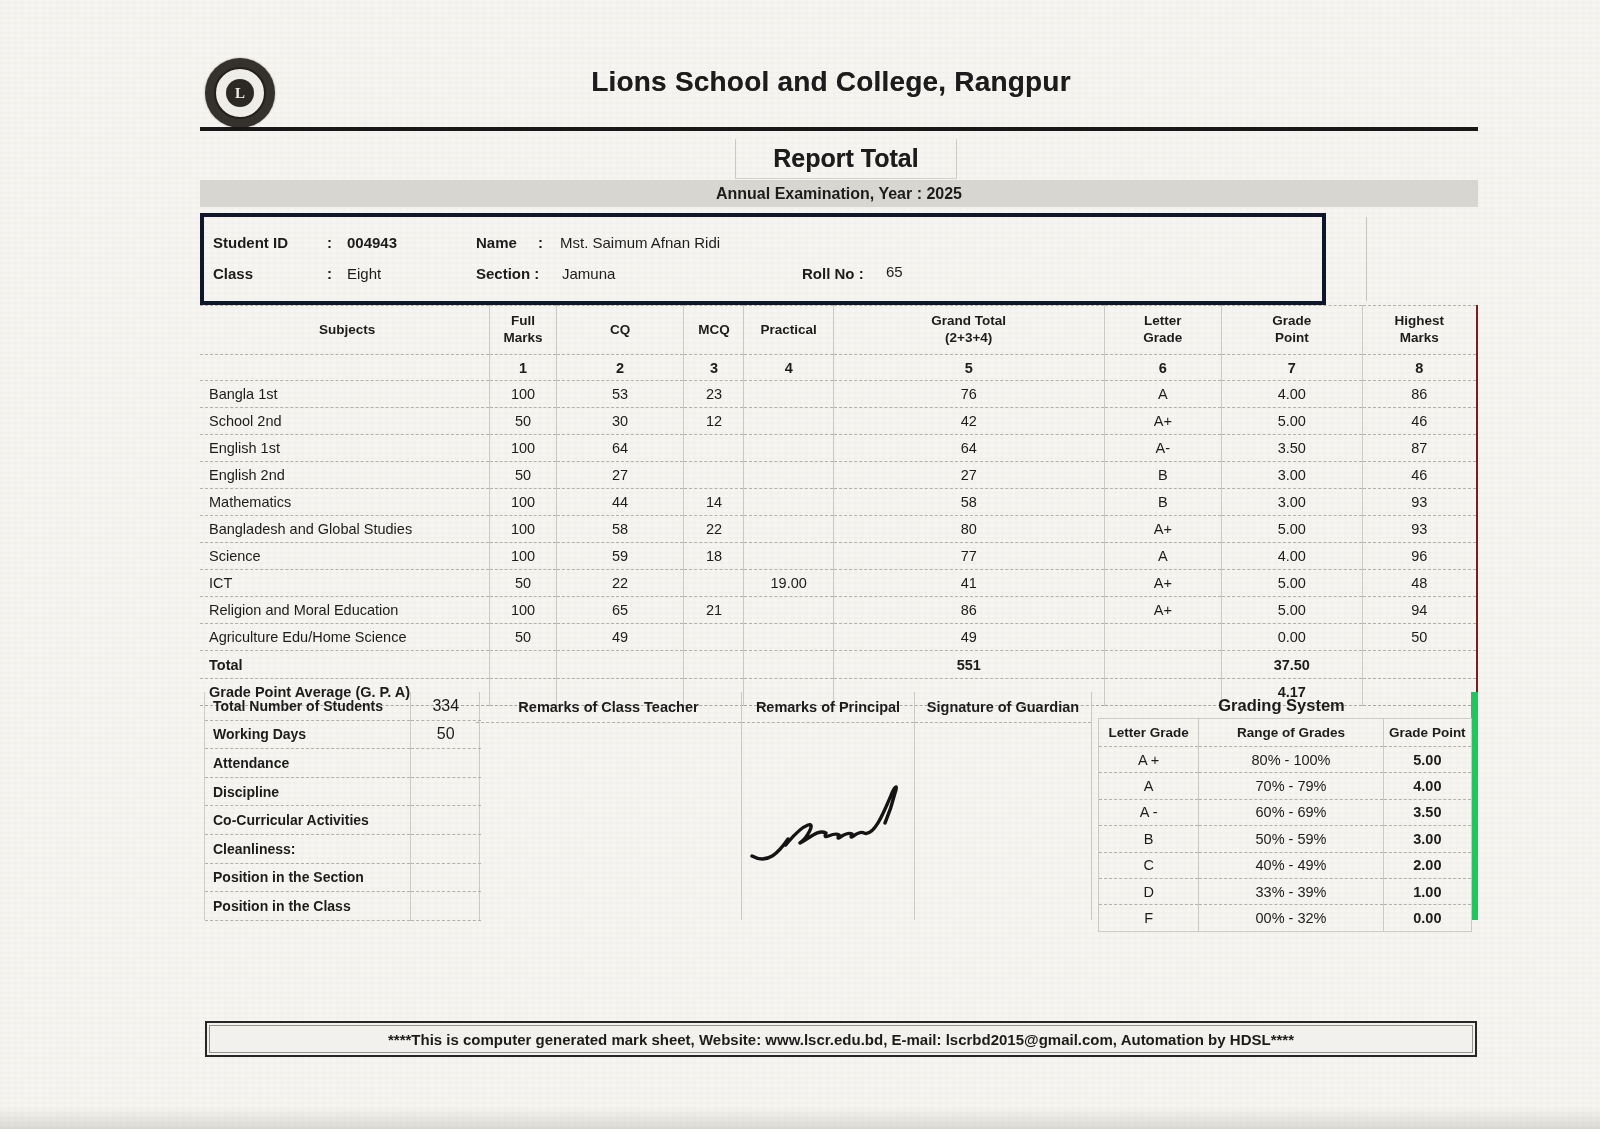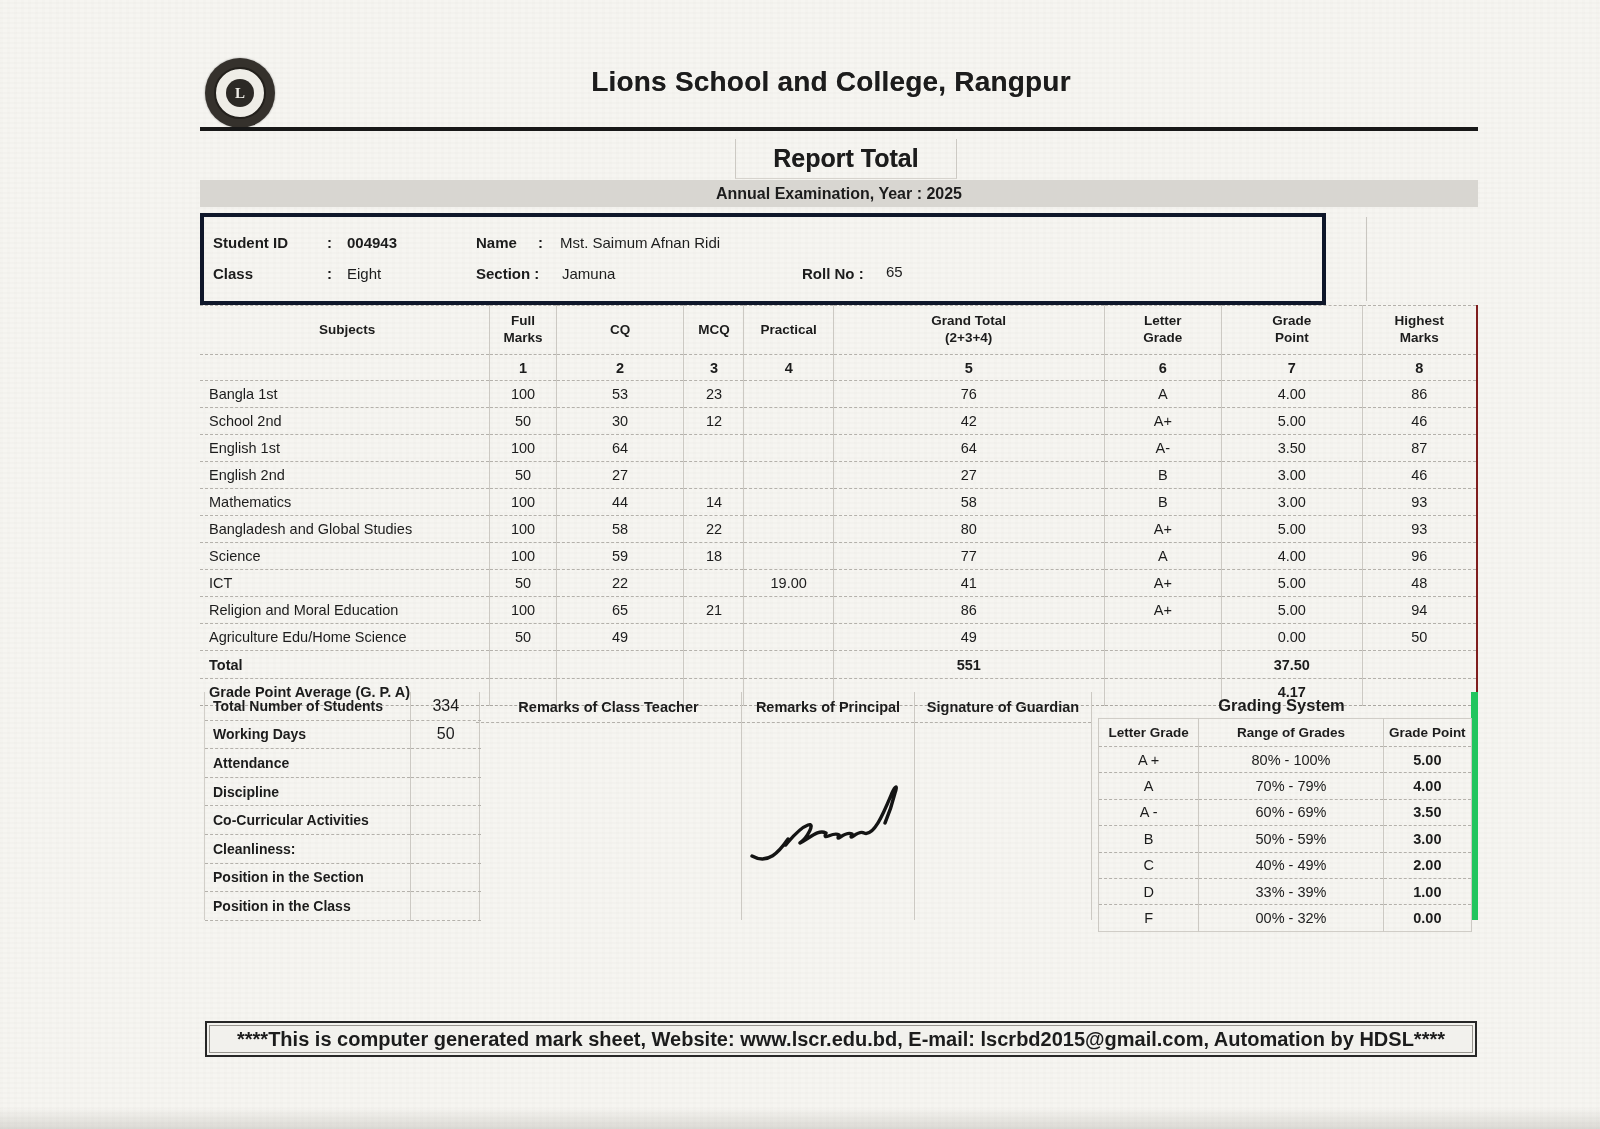--- a/index.html
+++ b/index.html
@@ -110,21 +110,21 @@
   .signature{position:absolute;left:4px;top:72px;}
 
   
   .footer{
     left:205px;top:1021px;width:1272px;height:36px;
     border:2px solid #262626;background:#f2f1ed;box-sizing:border-box;
   }
   .footer-inner{
     position:absolute;inset:2px;border:1px solid #97948e;
     display:flex;align-items:center;justify-content:center;
-    font-size:20px;font-weight:bold;white-space:nowrap;
+    font-size:15px;font-weight:bold;white-space:nowrap;
   }
 </style>
 </head>
 <body>
 
 <div class="paper-noise"></div>
 
 <div class="abs logo">
   <div class="mid"></div>
   <div class="core">L</div>

